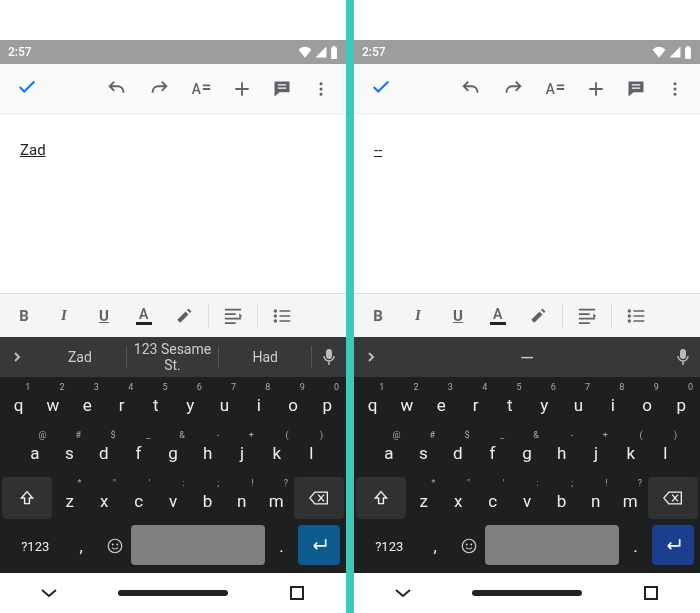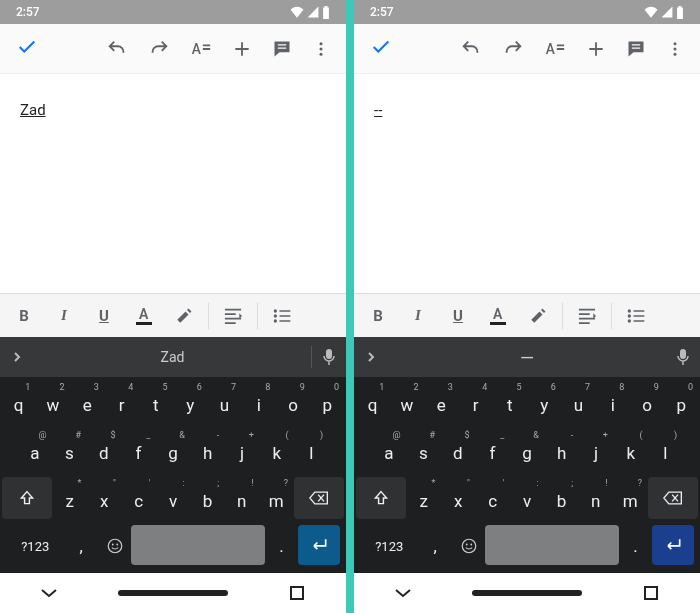--- a/index.html
+++ b/index.html
@@ -1,21 +1,21 @@
 <!DOCTYPE html>
 <html><head>
 <meta charset="utf-8">
 <style>
   * { box-sizing: border-box; margin: 0; padding: 0; }
   body { font-family: Roboto, Arial, sans-serif; background: #fff; width: 700px; height: 613px; overflow: hidden; }
   .screens { display: flex; width: 700px; height: 613px; }
   .divider { width: 8px; background: #3cc9b7; flex-shrink: 0; }
   .screen { width: 346px; height: 613px; display: flex; flex-direction: column; background: #fff; position: relative; }
 
-  .status-bar { height: 24px; background: #9d9d9d; color: #fff; display: flex; align-items: center; justify-content: space-between; padding: 0 16px; font-size: 12px; font-weight: 500; }
+  .status-bar { height: 24px; background: #9d9d9d; color: #fff; display: flex; align-items: center; justify-content: space-between; padding: 0 8px; font-size: 12px; font-weight: 500; margin-top: 40px; }
   .status-right { display: flex; gap: 3px; align-items: center; }
   .status-right svg { display: block; }
 
   .app-toolbar { height: 50px; background: #fafafa; display: flex; align-items: center; padding: 0 6px; border-bottom: 1px solid #eee; }
   .app-toolbar .check { color: #1a73e8; padding: 8px 10px; }
   .app-toolbar .spacer { flex: 1; }
   .tool-btn { color: #5f6368; padding: 6px 10px; display: flex; align-items: center; justify-content: center; }
   .tool-btn svg { display: block; }
 
   .doc-area { flex: 1; background: #fff; padding: 26px 20px; }
@@ -156,20 +156,22 @@
       </div>
     </div>
 
     <div class="kbd-suggest">
       <div class="kbd-sug-side">
         <svg width="12" height="12" viewBox="0 0 12 12">
             <path fill="none" stroke="#bbb" stroke-width="2" d="M4 2l4 4-4 4"></path>
           </svg>
       </div>
       <div class="kbd-sug-item">Zad</div>
+      <div class="kbd-sug-item">123 Sesame St.</div>
+      <div class="kbd-sug-item">Had</div>
       <div class="kbd-sug-side">
         <svg width="14" height="18" viewBox="0 0 14 18">
             <rect x="4" y="1" width="6" height="10" rx="3" fill="#bbb"></rect>
             <path fill="none" stroke="#bbb" stroke-width="1.5" d="M2 8a5 5 0 0010 0M7 13v4"></path>
           </svg>
       </div>
     </div>
 
     <div class="keyboard">
       <div class="krow">

